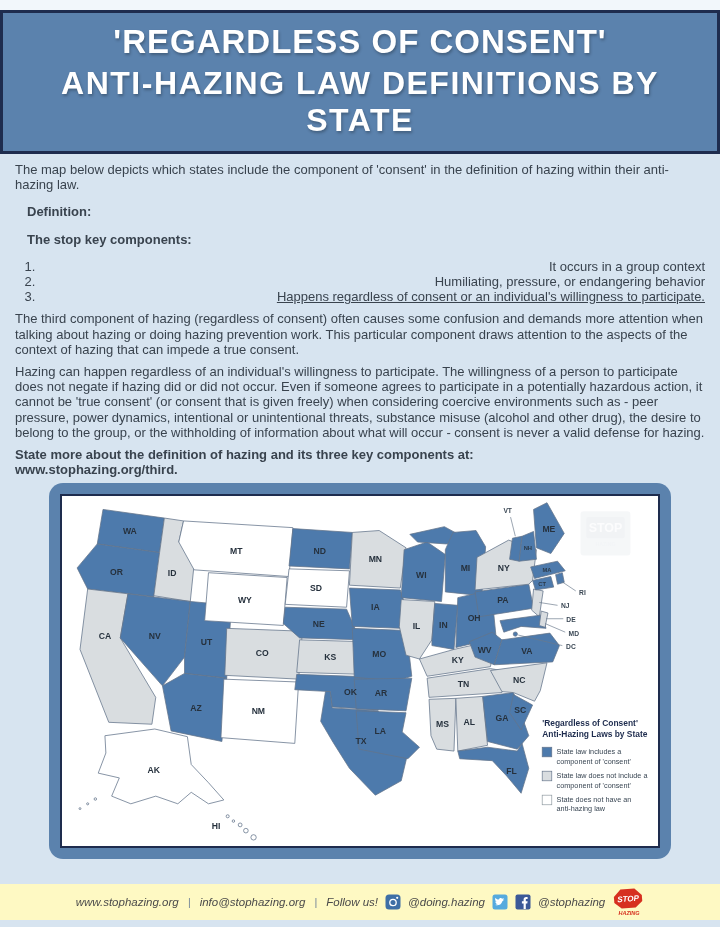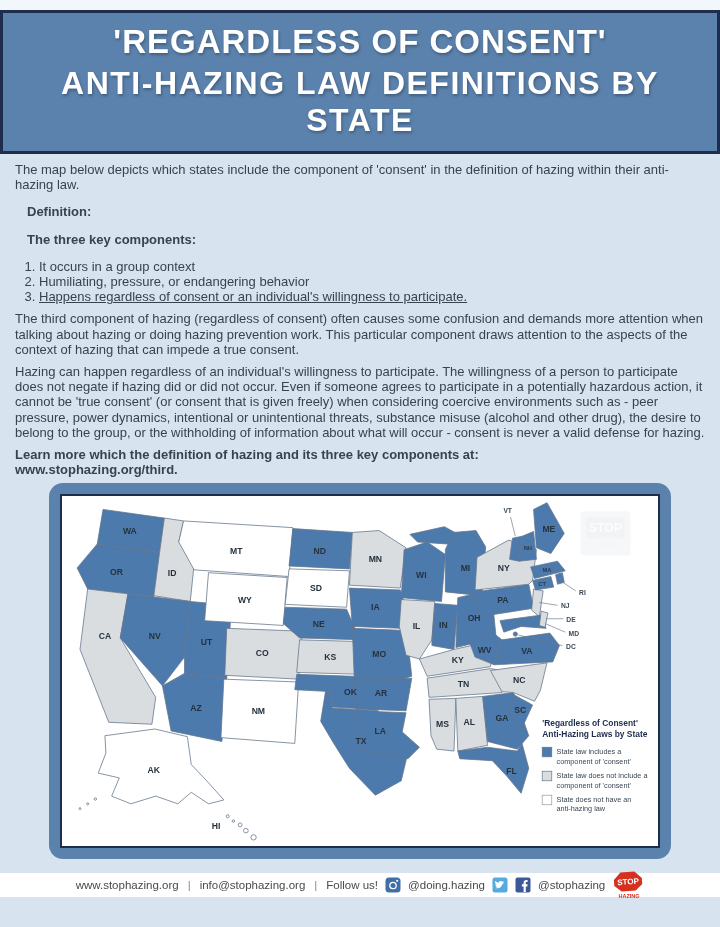--- a/index.html
+++ b/index.html
@@ -21,73 +21,73 @@
     text-shadow:1px 2px 3px rgba(0,0,0,.28);
   }
   .header-band .line2{
     color:#ffffff;font-weight:bold;font-size:32px;letter-spacing:1.5px;
     text-shadow:1px 2px 3px rgba(0,0,0,.28);
     margin-top:4px;
   }
   .content{padding:8px 15px 0 15px;font-size:13px;line-height:1.17;}
   .content p{margin:0 0 7px 0;}
   .content .hd{font-weight:bold;margin:12px;}
-  .content ol{margin:0 0 7px 0;padding-left:24px;}
+  .content ol{margin:0 0 7px 0;padding-left:24px;text-align:right;}
   .content ol li{margin:0;}
   .content ol li.u{text-decoration:underline;}
   .learn{font-weight:bold;}
   .map-panel{
-    width:622px;margin:6px auto 4px auto;
+    width:622px;margin:6px auto 15px auto;
     background:#5b82ad;padding:11px;box-sizing:border-box;
     border-radius:14px;
   }
   .map-inner{
     background:#ffffff;border:2px solid #1e2c4e;
     width:596px;height:350px;overflow:hidden;
   }
   svg text{font-family:"Liberation Sans", sans-serif;}
   .st-label{font-size:9px;font-weight:bold;fill:#26313d;}
   .st-label-sm{font-size:6px;font-weight:bold;fill:#2b3a4a;}
   .st-label-ext{font-size:7px;font-weight:bold;fill:#3a4754;}
   .ptr{stroke:#6b7a8c;stroke-width:0.7;fill:none;}
   .lg-title{font-size:8.8px;font-weight:bold;fill:#1e2c4e;}
   .lg-txt{font-size:7.6px;fill:#3a4754;}
   .wm-big{font-size:13px;font-weight:bold;fill:#fafbfc;}
   .wm-sm{font-size:5.5px;font-weight:bold;fill:#e9edf0;}
   .footer-gap{height:10px;}
   .footer-strip{
-    height:24px;background:#ffffff;
+    height:36px;background:#fef9c3;
     display:flex;align-items:center;justify-content:center;gap:7px;
-    font-size:11.5px;color:#4a4a4a;
+    font-size:11.5px;color:#4a4a4a;font-style:italic;
   }
   .footer-strip .sep{color:#7a8b9b;margin:0 2px;}
   .icon{display:inline-block;vertical-align:middle;}
 </style>
 </head>
 <body>
 
 <div class="top-strip"></div>
 
 <div class="header-band">
   <div class="line1">'REGARDLESS OF CONSENT'</div>
   <div class="line2">ANTI-HAZING LAW DEFINITIONS BY STATE</div>
 </div>
 
 <div class="content">
   <p>The map below depicts which states include the component of 'consent' in the definition of hazing within their anti-hazing law.</p>
   <p class="hd">Definition:</p>
-  <p class="hd">The three key components:</p>
+  <p class="hd">The stop key components:</p>
   <ol>
     <li>It occurs in a group context</li>
     <li>Humiliating, pressure, or endangering behavior</li>
     <li class="u">Happens regardless of consent or an individual's willingness to participate.</li>
   </ol>
   <p>The third component of hazing (regardless of consent) often causes some confusion and demands more attention when talking about hazing or doing hazing prevention work. This particular component draws attention to the aspects of the context of hazing that can impede a true consent.</p>
   <p>Hazing can happen regardless of an individual's willingness to participate. The willingness of a person to participate does not negate if hazing did or did not occur. Even if someone agrees to participate in a potentially hazardous action, it cannot be 'true consent' (or consent that is given freely) when considering coercive environments such as - peer pressure, power dynamics, intentional or unintentional threats, substance misuse (alcohol and other drug), the desire to belong to the group, or the withholding of information about what will occur - consent is never a valid defense for hazing.</p>
-  <div class="learn">Learn more which the definition of hazing and its three key components at:</div>
+  <div class="learn">State more about the definition of hazing and its three key components at:</div>
   <div class="learn">www.stophazing.org/third.</div>
 </div>
 
 <div class="map-panel">
   <div class="map-inner">
     <svg width="596" height="350" viewBox="0 0 620 365">
       <g stroke="#64748595" stroke-width="0.8" stroke-linejoin="round" style="stroke:#64748a;">
 
         <path d="M42,14 L106,23 L101,59 L36,50 Z" fill="#4d7aac"></path>
         <path d="M36,50 L101,59 L95,105 L26,97 L15,75 Z" fill="#4d7aac"></path>

